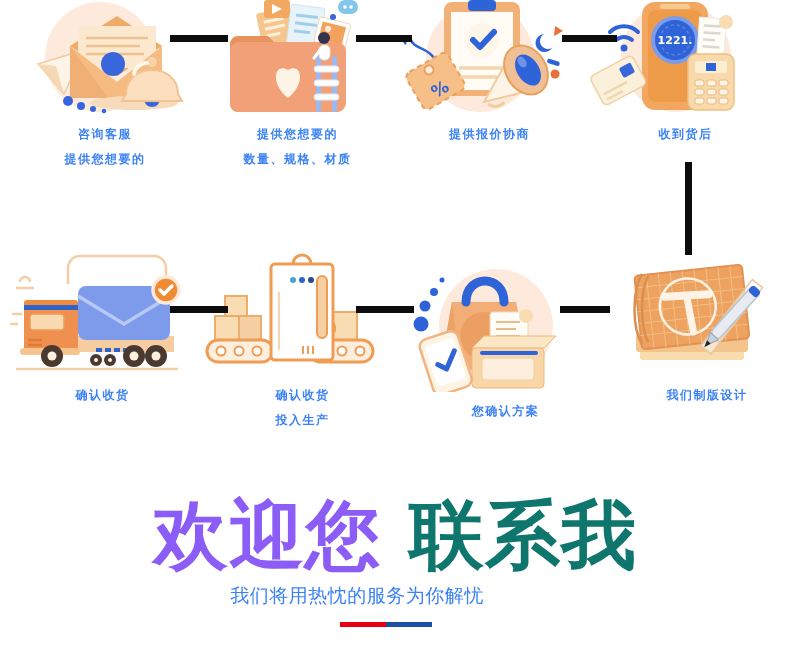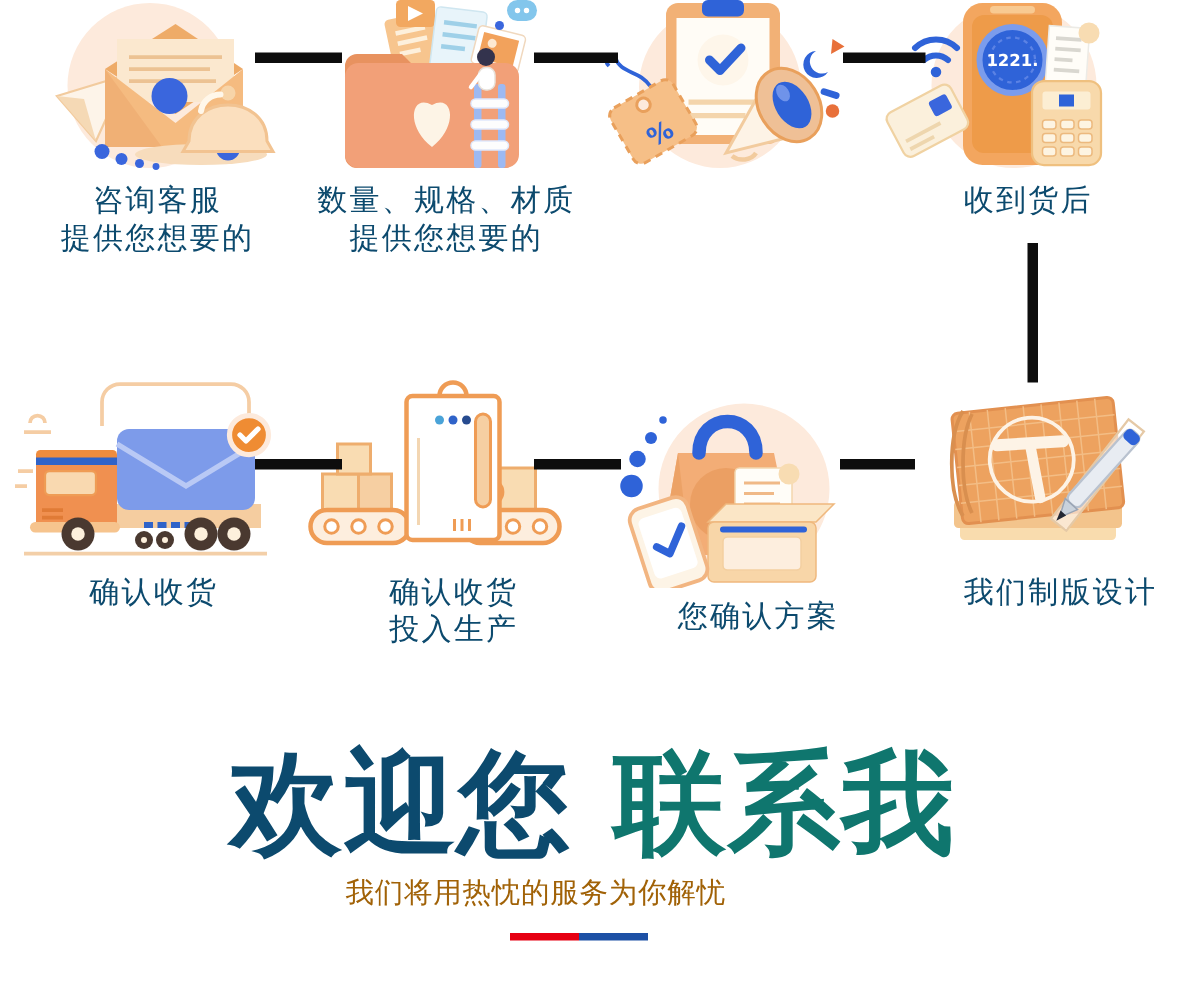--- a/index.html
+++ b/index.html
@@ -3,34 +3,34 @@
 <meta charset="utf-8">
 <style>
   * { margin:0; padding:0; box-sizing:border-box; }
   body { background:#fff; font-family:"Liberation Sans", sans-serif; }
   .canvas { position:relative; width:790px; height:667px; background:#ffffff; overflow:hidden; }
 
   .step { position:absolute; text-align:center; }
   .icon-box { display:flex; align-items:flex-start; }
   .row1 .icon-box { height:115px; }
   .row2 .icon-box { height:128px; }
-  .label { margin-top:7px; font-size:20px; font-weight:400; line-height:25px;
-           letter-spacing:1.5px; color:#0c4a6e; }
+  .label { margin-top:7px; font-size:12px; font-weight:700; line-height:25px;
+           letter-spacing:1.5px; color:#3b82f6; }
   .label span { display:block; }
 
   .hline { position:absolute; height:7px; background:#0d0d0d; }
   .vline { position:absolute; width:7px; background:#0d0d0d; }
 
   .headline { position:absolute; top:487px; left:0; width:790px; text-align:center;
               font-size:75px; font-weight:900; line-height:96px; letter-spacing:1px;
               white-space:nowrap; }
-  .headline .blue { color:#0c4a6e; margin-right:13px; }
+  .headline .blue { color:#8b5cf6; margin-right:13px; }
   .headline .red  { color:#0f766e; margin-left:15px; }
   .subtitle { position:absolute; top:583px; left:0; width:714px; text-align:center;
-              font-size:19px; line-height:26px; color:#a16207; letter-spacing:0.5px; }
+              font-size:19px; line-height:26px; color:#3b82f6; letter-spacing:0.5px; }
   .divider { position:absolute; top:622px; left:340px; width:92px; height:5px; display:flex; }
   .divider .half-red  { width:46px; height:5px; background:#e60012; }
   .divider .half-blue { width:46px; height:5px; background:#1d50a5; }
 
   .svg-num { font-family:"DejaVu Sans", sans-serif; font-size:11px; font-weight:bold;
              fill:#ffffff; text-anchor:middle; }
   .svg-pct { font-family:"DejaVu Sans", sans-serif; font-size:17px; font-weight:bold;
              fill:#2f63d8; text-anchor:middle; }
 </style>
 </head>
@@ -96,22 +96,22 @@
         <rect x="132" y="56" width="5" height="56" rx="2" fill="#9db9f2"></rect>
         <rect x="114" y="66" width="25" height="6" rx="3" fill="#fdfdfd" stroke="#dfe8fb"></rect>
         <rect x="114" y="80" width="25" height="6" rx="3" fill="#fdfdfd" stroke="#dfe8fb"></rect>
         <rect x="114" y="94" width="25" height="6" rx="3" fill="#fdfdfd" stroke="#dfe8fb"></rect>
         <circle cx="124" cy="38" r="6" fill="#33334d"></circle>
         <rect x="119" y="45" width="11" height="15" rx="5" fill="#ffffff" stroke="#e8e2da"></rect>
         <path d="M120,50 l-6,8" stroke="#ffffff" stroke-width="3" stroke-linecap="round"></path>
       </svg>
     </div>
     <div class="label">
+      <span>提供您想要的</span>
       <span>数量、规格、材质</span>
-      <span>提供您想要的</span>
     </div>
   </div>
 
   <div class="step row1" style="left:392px; top:0; width:195px">
     <div class="icon-box">
       <svg width="175" height="115" viewBox="0 0 175 115">
         <circle cx="88" cy="58" r="54" fill="#fdeadc"></circle>
         <rect x="52" y="2" width="76" height="94" rx="8" fill="#f2b176"></rect>
         <rect x="59" y="12" width="62" height="78" fill="#fffcf6"></rect>
         <rect x="76" y="0" width="28" height="11" rx="4" fill="#2f63d8"></rect>
@@ -127,20 +127,23 @@
         <polygon points="92,102 120,52 148,88" fill="#fdf3e6" stroke="#f2cb9e" stroke-width="2"></polygon>
         <ellipse cx="134" cy="70" rx="20" ry="26" transform="rotate(-32 134 70)" fill="#efc096" stroke="#e9a05c" stroke-width="2"></ellipse>
         <ellipse cx="136" cy="70" rx="11" ry="17" transform="rotate(-32 136 70)" fill="#2f63d8"></ellipse>
         <ellipse cx="130" cy="62" rx="4" ry="6" transform="rotate(-32 130 62)" fill="#6f93ea"></ellipse>
         <path d="M96,104 a10,8 0 0 0 16,-2" stroke="#f2cb9e" stroke-width="3" fill="none"></path>
         <path d="M152,34 a9,9 0 1 0 8,14 a7,7 0 1 1 -8,-14" fill="#2f63d8"></path>
         <polygon points="163,26 171,31 162,36" fill="#e8703a"></polygon>
         <rect x="155" y="60" width="13" height="4.5" rx="2.2" fill="#2f63d8" transform="rotate(18 161 62)"></rect>
         <circle cx="163" cy="74" r="4.5" fill="#e8703a"></circle>
       </svg>
+    </div>
+    <div class="label">
+      <span>提供报价协商</span>
     </div>
   </div>
 
   <div class="step row1" style="left:588px; top:0; width:195px">
     <div class="icon-box">
       <svg width="175" height="115" viewBox="0 0 175 115">
         <circle cx="88" cy="57" r="55" fill="#fdeadc"></circle>
         <rect x="54" y="2" width="66" height="108" rx="13" fill="#f3a65f"></rect>
         <rect x="60" y="10" width="54" height="92" rx="8" fill="#ee9b49"></rect>
         <rect x="72" y="4" width="30" height="5" rx="2.5" fill="#f8ca92"></rect>

